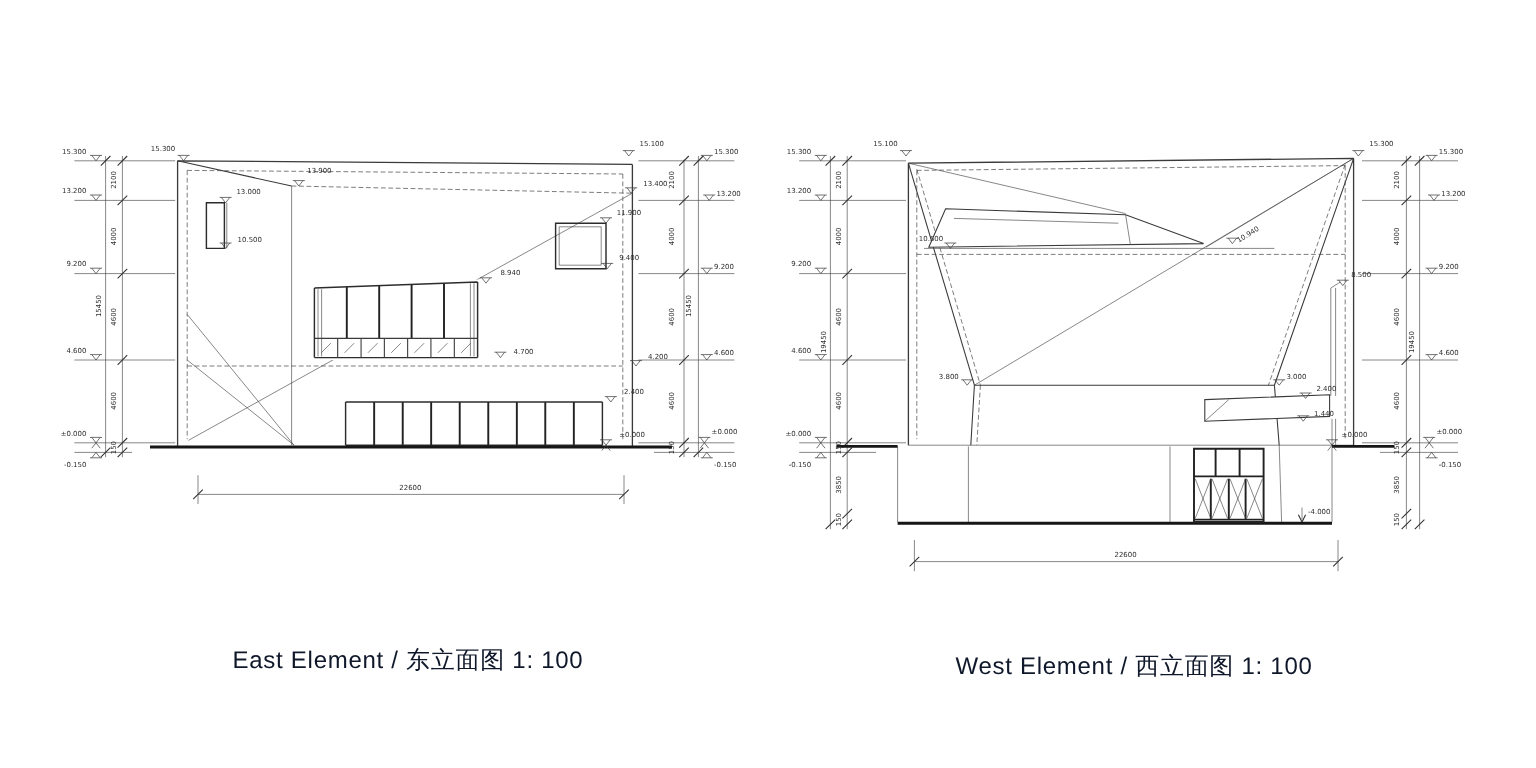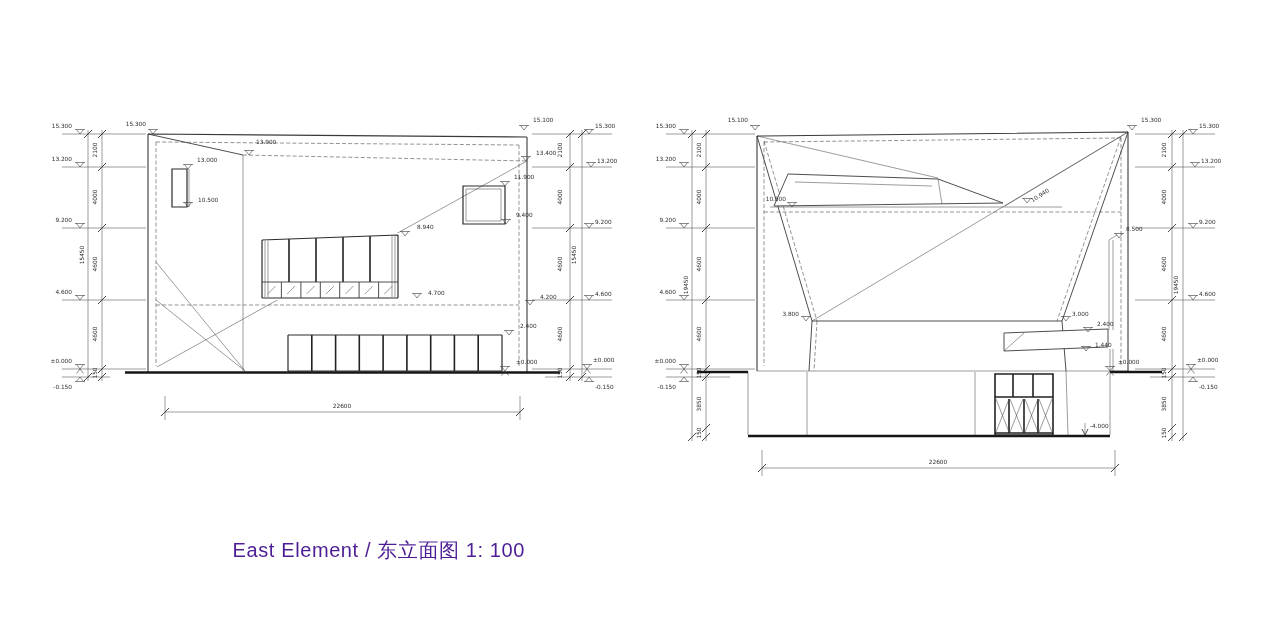--- a/index.html
+++ b/index.html
@@ -9,23 +9,23 @@
   .ln{stroke:#3a3a3a;fill:none;stroke-width:.9;}
   .lt{stroke:#4a4a4a;fill:none;stroke-width:.55;}
   .ld{stroke:#4a4a4a;fill:none;stroke-width:.6;stroke-dasharray:4 2.2;}
   .lk{stroke:#161616;fill:none;stroke-width:2.4;}
   .lm{stroke:#222;fill:none;stroke-width:1.6;}
   .fr{stroke:#2c2c2c;fill:none;stroke-width:1.2;}
   .tk{stroke:#333;fill:none;stroke-width:.9;}
   .wf{fill:#ffffff;stroke:none;}
   .labels text{font-family:"DejaVu Sans",sans-serif;font-size:5.8px;fill:#2e2e2e;}
   .labels path{stroke:#3a3a3a;stroke-width:.6;fill:none;}
-  .caption{position:absolute;width:370px;text-align:right;
+  .caption{position:absolute;width:370px;text-align:center;
      font-family:"Liberation Sans","DejaVu Sans",sans-serif;
-     font-size:20px;letter-spacing:.6px;color:#4c1d95;}
+     font-size:20px;letter-spacing:.6px;color:#0f172a;}
 </style>
 </head>
 <body>
 
 <div id="sheet">
 <svg width="1280" height="640" viewBox="0 0 1280 640">
 
   <g>
 
     <g>
@@ -265,13 +265,14 @@
           <text x="1166" y="373" text-anchor="middle" transform="rotate(-90 1166 373)">150</text>
           <text x="1166" y="404" text-anchor="middle" transform="rotate(-90 1166 404)">3850</text>
           <text x="1166" y="433" text-anchor="middle" transform="rotate(-90 1166 433)">150</text>
           <text x="1178" y="285" text-anchor="middle" transform="rotate(-90 1178 285)">19450</text>
           <text x="938" y="464" text-anchor="middle">22600</text>
         </g>
   </g>
 </svg>
 
 <div class="caption" style="left:155px;top:537px">East Element / 东立面图 1: 100</div>
+<div class="caption" style="left:760px;top:542px">West Element / 西立面图 1: 100</div>
 </div>
 
 </body></html>

